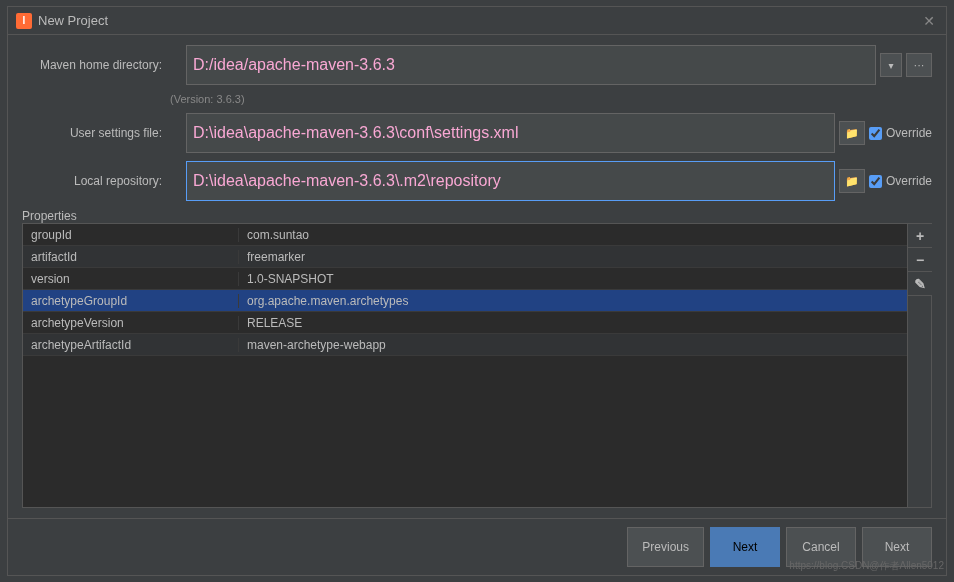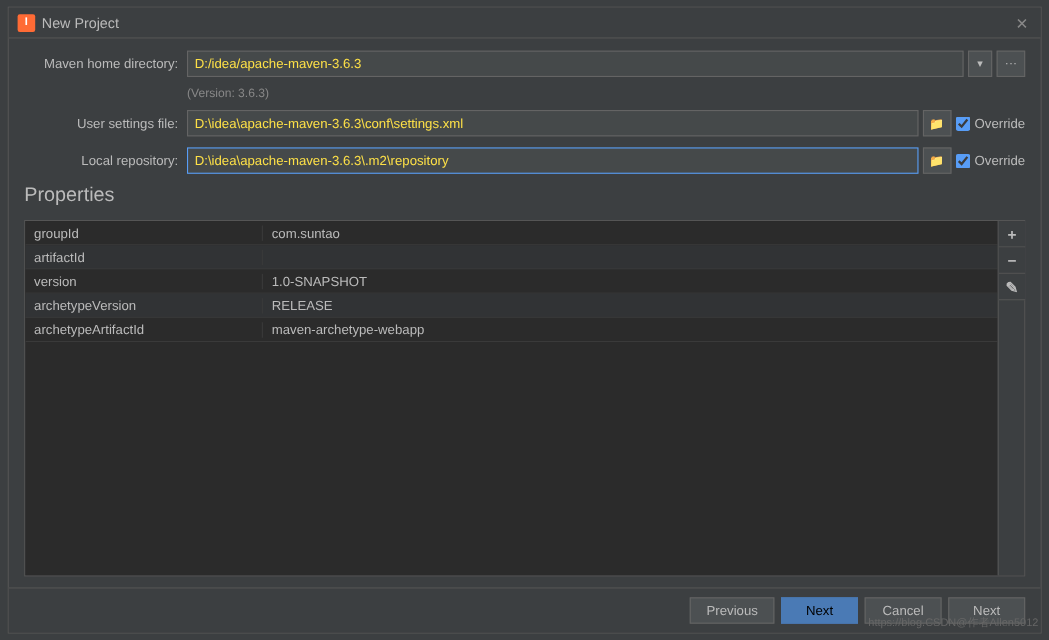--- a/index.html
+++ b/index.html
@@ -67,43 +67,43 @@
       flex: 1;
       padding: 10px 14px;
       display: flex;
       flex-direction: column;
       gap: 8px;
       overflow-y: auto;
     }
     .form-row {
       display: flex;
       align-items: center;
-      gap: 8px;
+      gap: 24px;
       min-height: 26px;
     }
     .form-label {
       color: #bbbbbb;
       min-width: 140px;
       text-align: right;
       white-space: nowrap;
     }
     .form-input-group {
       display: flex;
       flex: 1;
       align-items: center;
       gap: 4px;
     }
     .form-input {
       flex: 1;
       background: #45494a;
       border: 1px solid #646464;
-      color: #fde047;
-      padding: 3px 6px;
+      color: #f9a8d4;
+      padding: 19px 6px;
       height: 24px;
-      font-size: 12px;
+      font-size: 16px;
       outline: none;
     }
     .form-input.highlighted {
       border: 1px solid #589df6;
       background: #45494a;
     }
     .dropdown-btn {
       background: #4c5052;
       border: 1px solid #646464;
       color: #bbbbbb;
@@ -143,22 +143,22 @@
       accent-color: #589df6;
     }
     .properties-section {
       flex: 1;
       display: flex;
       flex-direction: column;
       min-height: 0;
     }
     .properties-label {
       color: #bbbbbb;
-      margin-bottom: 12px;
-      font-size: 18px;
+      margin-bottom: 0;
+      font-size: 12px;
     }
     .properties-container {
       flex: 1;
       display: flex;
       gap: 0;
       border: 1px solid #555;
       min-height: 200px;
       position: relative;
     }
     .properties-table {
@@ -218,21 +218,21 @@
       border-top: 1px solid #555;
       padding: 8px 14px;
       display: flex;
       align-items: center;
       justify-content: flex-end;
       gap: 6px;
       background: #3c3f41;
       position: relative;
     }
     .footer-btn {
-      height: 24px;
+      height: 40px;
       padding: 0 14px;
       border: 1px solid #646464;
       background: #4c5052;
       color: #bbbbbb;
       font-size: 12px;
       cursor: pointer;
       min-width: 70px;
     }
     .footer-btn.primary {
       background: #4a7ab5;
@@ -303,24 +303,29 @@
       <div class="properties-label">Properties</div>
       <div class="properties-container">
         <div class="properties-table">
 
         <div class="prop-row">
       <span class="prop-key">groupId</span>
       <span class="prop-value">com.suntao</span>
     </div>
             <div class="prop-row">
       <span class="prop-key">artifactId</span>
+      <span class="prop-value">freemarker</span>
     </div>
             <div class="prop-row">
       <span class="prop-key">version</span>
       <span class="prop-value">1.0-SNAPSHOT</span>
+    </div>
+            <div class="prop-row selected">
+      <span class="prop-key">archetypeGroupId</span>
+      <span class="prop-value">org.apache.maven.archetypes</span>
     </div>
             <div class="prop-row">
       <span class="prop-key">archetypeVersion</span>
       <span class="prop-value">RELEASE</span>
     </div>
             <div class="prop-row">
       <span class="prop-key">archetypeArtifactId</span>
       <span class="prop-value">maven-archetype-webapp</span>
     </div>
           </div>

